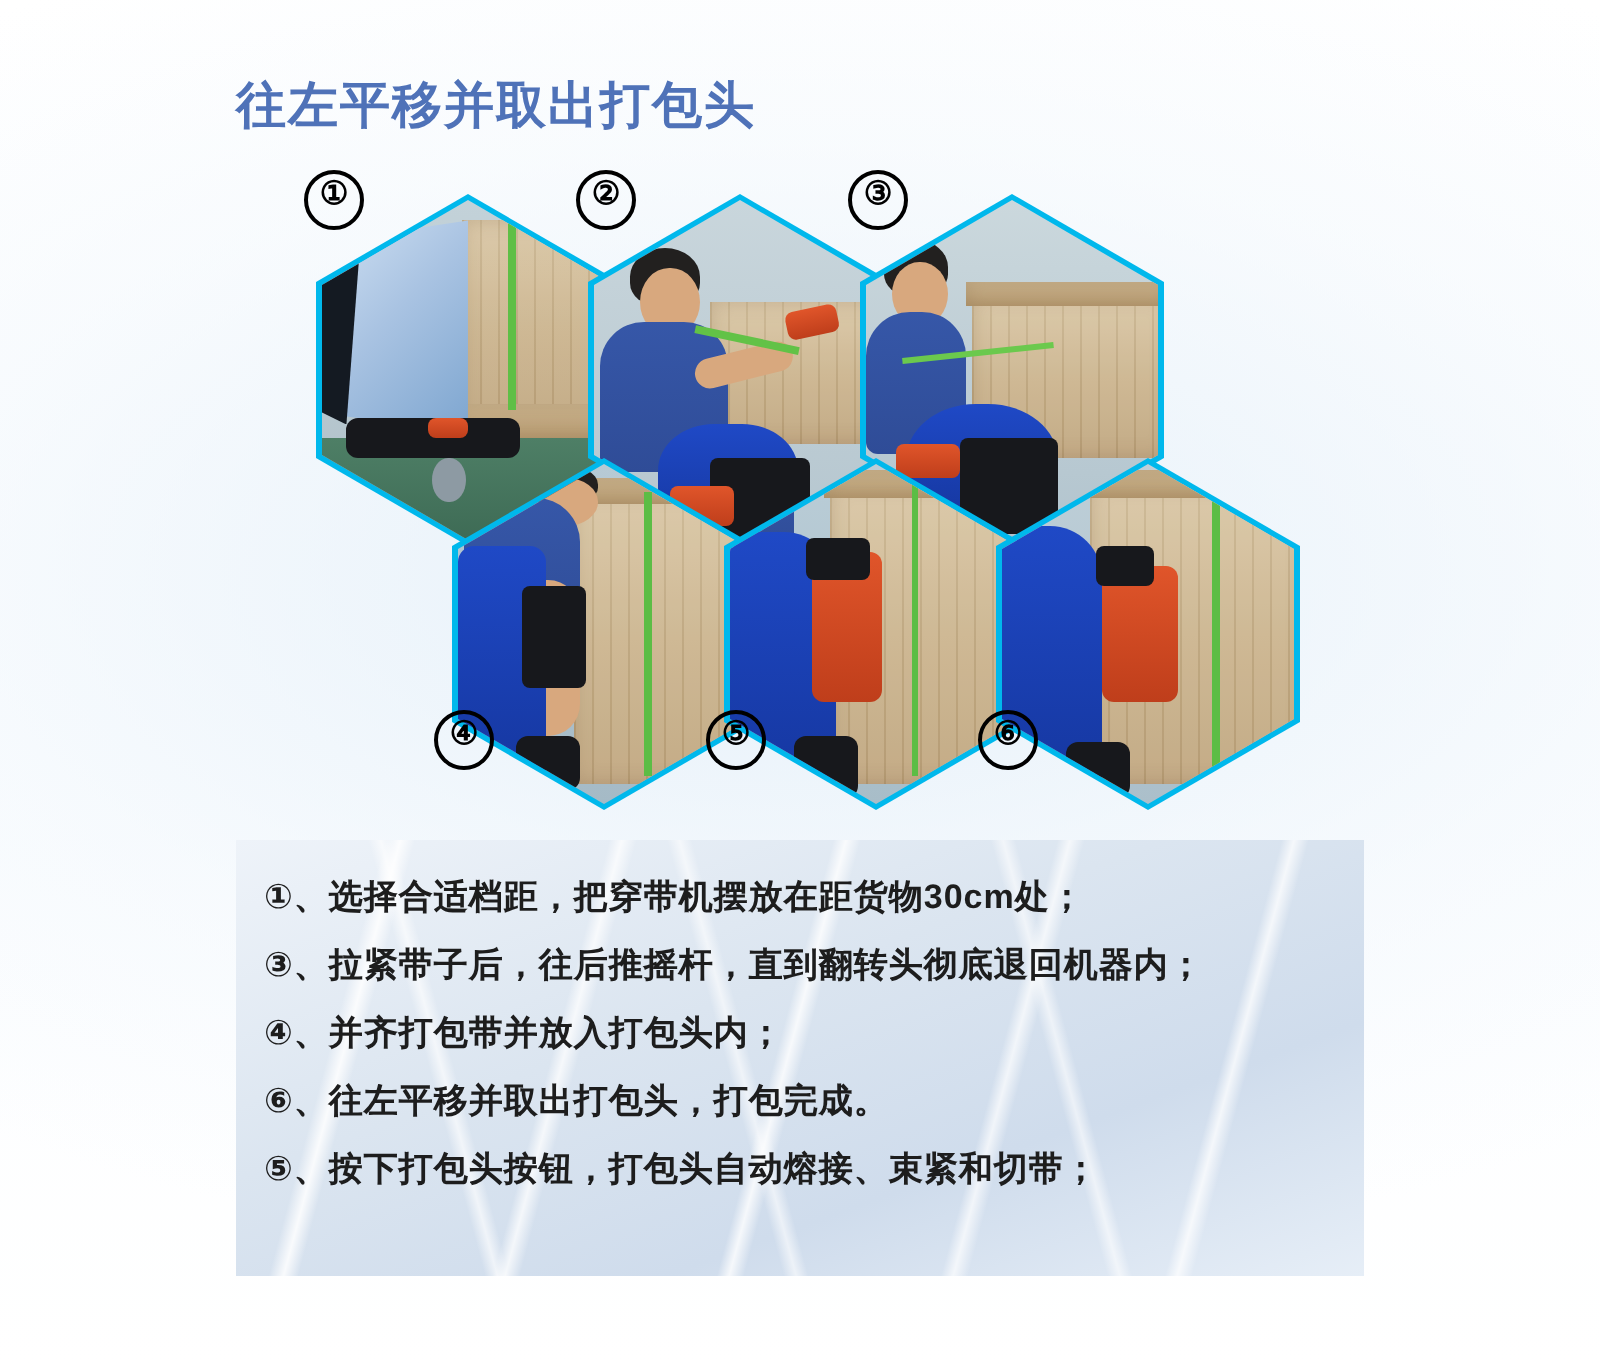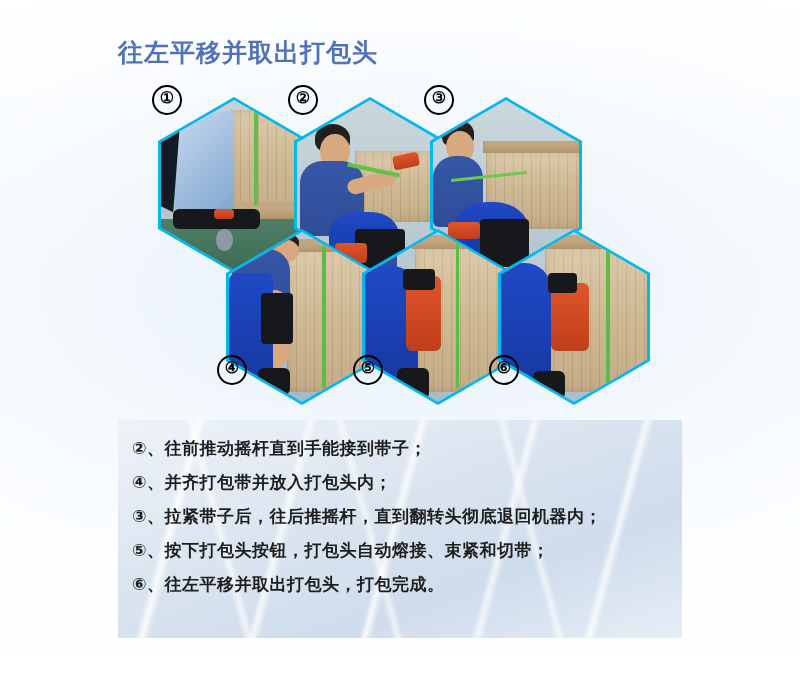--- a/index.html
+++ b/index.html
@@ -258,18 +258,18 @@
         <div class="machine-dark" style="left:22%; top:82%; width:22%; height:16%; border-radius:6px;"></div>
         <div class="strap" style="left:72%; top:6%; width:2.5%; height:86%; background:#5cbd45;"></div>
       </div>
     </div>
     <div class="hexnum" style="left:-9px; top:126px;">⑥</div>
   </div>
 
 </div>
 
 <div id="steps-panel">
-  <div class="step-line">②、往前推动摇杆直到手能接到带子；</div>
+  <div class="step-line">①、选择合适档距，把穿带机摆放在距货物30cm处；</div>
+  <div class="step-line">③、拉紧带子后，往后推摇杆，直到翻转头彻底退回机器内；</div>
   <div class="step-line">④、并齐打包带并放入打包头内；</div>
-  <div class="step-line">③、拉紧带子后，往后推摇杆，直到翻转头彻底退回机器内；</div>
+  <div class="step-line">⑥、往左平移并取出打包头，打包完成。</div>
   <div class="step-line">⑤、按下打包头按钮，打包头自动熔接、束紧和切带；</div>
-  <div class="step-line">⑥、往左平移并取出打包头，打包完成。</div>
 </div>
 
 </body></html>

